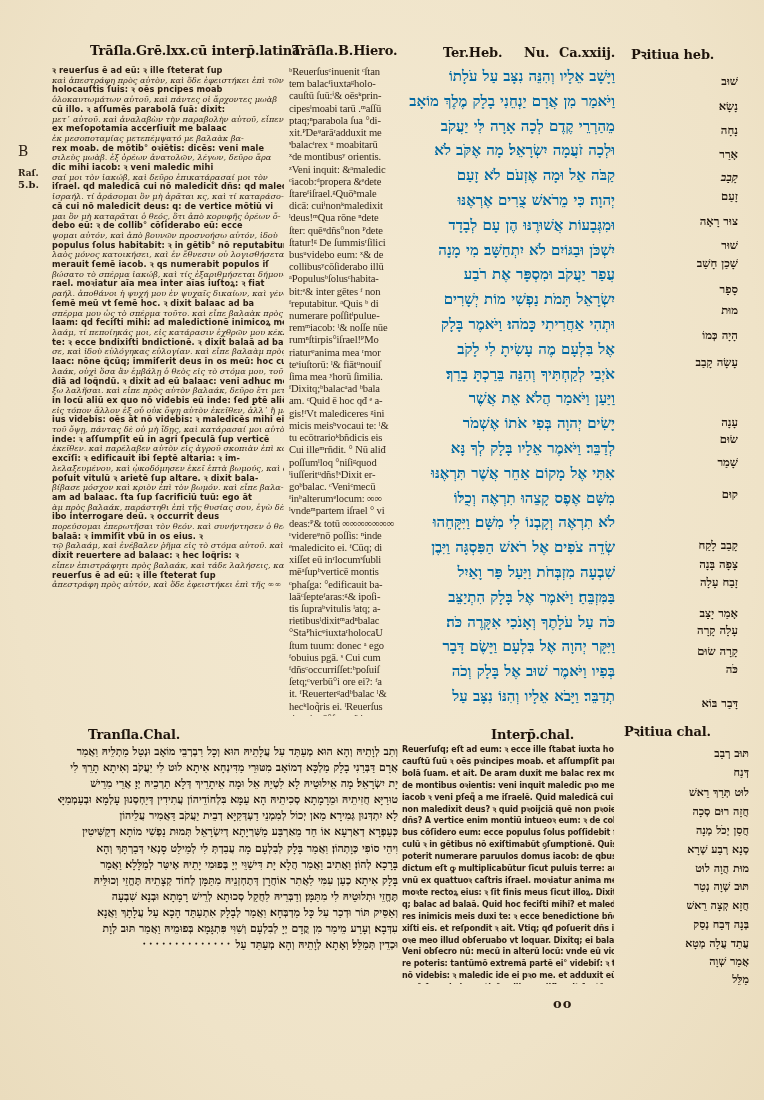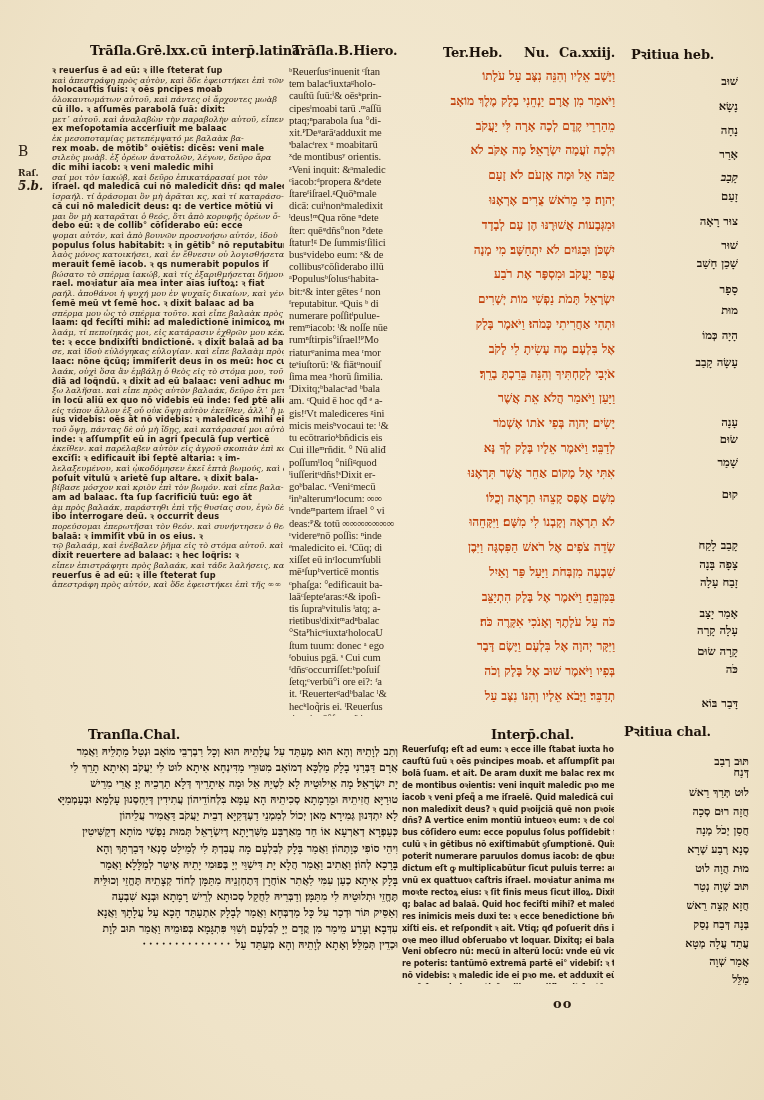--- a/index.html
+++ b/index.html
@@ -16,21 +16,21 @@
   
   #col-greek { left:52px; top:66px; width:232px; height:650px; overflow:hidden; }
   .gl-line { font-size:8.2px; line-height:9.7px; white-space:nowrap; overflow:hidden; text-align:justify; }
   .gl-line.latin { font-family:"DejaVu Sans", sans-serif; font-weight:bold; letter-spacing:0.1px; }
   .gl-line.greek { font-family:"DejaVu Serif", serif; font-style:italic; }
   
   #col-vulgate { left:289px; top:66px; width:112px; height:650px; overflow:hidden; }
   .vl-line { font-family:"Liberation Serif", serif; font-size:10.6px; line-height:12.2px; white-space:nowrap; overflow:hidden; letter-spacing:-0.15px; }
   
   #col-hebrew { left:405px; top:64px; width:210px; height:660px; overflow:hidden; direction:rtl; }
-  .hb-line { font-family:"DejaVu Serif", serif; font-size:12px; line-height:24.8px; white-space:nowrap; overflow:hidden; text-align:justify; font-weight:bold; color:#c2410c; }
+  .hb-line { font-family:"DejaVu Serif", serif; font-size:15px; line-height:24.8px; white-space:nowrap; overflow:hidden; text-align:justify; font-weight:bold; color:#0369a1; }
   .rt { position:absolute; right:40px; font-family:"DejaVu Serif", serif; font-size:11.5px; font-weight:bold; white-space:nowrap; color:#1d130b; }
   
   #col-chaldee { left:58px; top:744px; width:340px; height:270px; overflow:hidden; direction:rtl; }
   .ch-line { font-family:"DejaVu Serif", serif; font-size:10.8px; line-height:16.1px; white-space:nowrap; overflow:hidden; text-align:justify; font-weight:bold; color:#1d130b; }
   
   #col-interp { left:402px; top:744px; width:212px; height:240px; overflow:hidden; }
   .ip-line { font-family:"DejaVu Sans", sans-serif; font-weight:bold; font-size:8px; line-height:11.9px; white-space:nowrap; overflow:hidden; letter-spacing:-0.15px; }
   .cr { position:absolute; right:22px; font-family:"DejaVu Serif", serif; font-size:11px; font-weight:bold; white-space:nowrap; color:#1d130b; }
   .marg { font-family:"DejaVu Serif", serif; color:#2a1d12; }
 </style>
@@ -39,21 +39,21 @@
 
 <div class="abs hdr" style="left:90px; top:43px;">Trāſla.Grē.lxx.cū interp̄.latina.</div>
 <div class="abs hdr" style="left:292px; top:43px;">Trāſla.B.Hiero.</div>
 <div class="abs hdr" style="left:443px; top:45px;">Ter.Heb.</div>
 <div class="abs hdr" style="left:524px; top:45px;">Nu.</div>
 <div class="abs hdr" style="left:559px; top:45px;">Ca.xxiij.</div>
 <div class="abs hdr" style="left:631px; top:45px;">Pꝛitiua heb.</div>
 
 <div class="abs marg" style="left:18px; top:143px; font-size:14px;">B</div>
 <div class="abs marg" style="left:18px; top:168px; font-size:9px; font-weight:bold;">Raſ.</div>
-<div class="abs marg" style="left:18px; top:179px; font-size:12px; font-weight:bold;font-style:italic;">5.b.</div>
+<div class="abs marg" style="left:18px; top:179px; font-size:10px; font-weight:bold;">5.b.</div>
 
 <div id="col-greek" class="abs">
     <div class="gl-line latin">ꝛ reuerſus ē ad eū:    ꝛ ille ſteterat ſup</div>
     <div class="gl-line greek">καὶ ἀπεστράφη πρὸς αὐτὸν, καὶ ὅδε ἐφειστήκει ἐπὶ τῶν</div>
     <div class="gl-line latin">holocauſtis     ſuis: ꝛ oēs    pncipes moab</div>
     <div class="gl-line greek">ὁλοκαυτωμάτων αὐτοῦ, καὶ πάντες οἱ ἄρχοντες μωὰβ</div>
     <div class="gl-line latin">cū illo.   ꝛ aſſumēs         parabolā ſuā: dixit:</div>
     <div class="gl-line greek">μετ᾽ αὐτοῦ. καὶ ἀναλαβὼν τὴν παραβολὴν αὐτοῦ, εἶπεν,</div>
     <div class="gl-line latin">ex meſopotamia     accerſiuit     me balaac</div>
     <div class="gl-line greek">ἐκ μεσοποταμίας μετεπέμψατό με βαλαὰκ βα-</div>
@@ -255,21 +255,21 @@
     <div class="ip-line">q; balac ad balaā. Quid hoc feciſti mihi? et maledice</div>
     <div class="ip-line">res inimicis meis duxi te: ꝛ ecce benedictione bñdi</div>
     <div class="ip-line">xiſti eis. et reſpondit ꝛ ait. Vtiq; qđ poſuerit dñs in</div>
     <div class="ip-line">oꝛe meo illud obſeruabo vt loquar. Dixitq; ei balac.</div>
     <div class="ip-line">Veni obſecro nū: mecū in alterū locū: vnde eū vide</div>
     <div class="ip-line">re poteris: tantūmō extremā partē ei° videbiſ: ꝛ totū</div>
     <div class="ip-line">nō videbis: ꝛ maledic ide ei pꝛo me. et adduxit eū in</div>
     <div class="ip-line">agrū ſpecule in verticē collis: ꝛ edificauit ſeptē araſ:</div>
   </div>
 <div id="col-croots-wrap">
-    <div class="abs cr" style="top: 747px; right: 15px; direction: rtl; margin-top: 8px;">תּוּב רְבַב</div>
+    <div class="abs cr" style="top: 747px; right: 15px; direction: rtl;">תּוּב רְבַב</div>
     <div class="abs cr" style="top: 766px; right: 15px; direction: rtl;">דְּנַח</div>
     <div class="abs cr" style="top: 786px; right: 15px; direction: rtl;">לוּט תְּרַךְ רֵאשׁ</div>
     <div class="abs cr" style="top: 805px; right: 15px; direction: rtl;">חֲזָה רוּם סְכָה</div>
     <div class="abs cr" style="top: 824px; right: 15px; direction: rtl;">חֲסַן יְכֹל מְנָה</div>
     <div class="abs cr" style="top: 843px; right: 15px; direction: rtl;">סְנָא רְבַע שְׁרָא</div>
     <div class="abs cr" style="top: 862px; right: 15px; direction: rtl;">מוּת הֲוָה לוּט</div>
     <div class="abs cr" style="top: 880px; right: 15px; direction: rtl;">תּוּב שְׁוָה נְטַר</div>
     <div class="abs cr" style="top: 899px; right: 15px; direction: rtl;">חֲזָא קְצָה רֵאשׁ</div>
     <div class="abs cr" style="top: 918px; right: 15px; direction: rtl;">בְּנָה דְּבַח נְסַק</div>
     <div class="abs cr" style="top: 937px; right: 15px; direction: rtl;">עֲתַד עֲלָה מְטָא</div>

